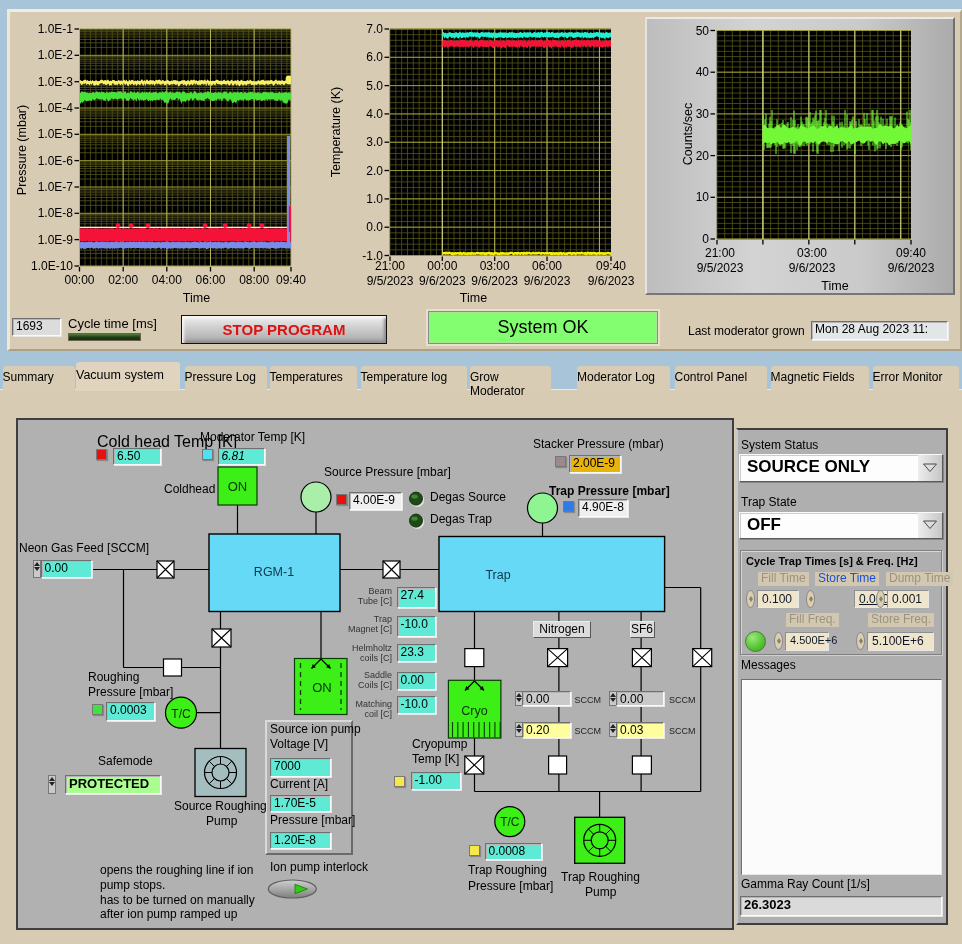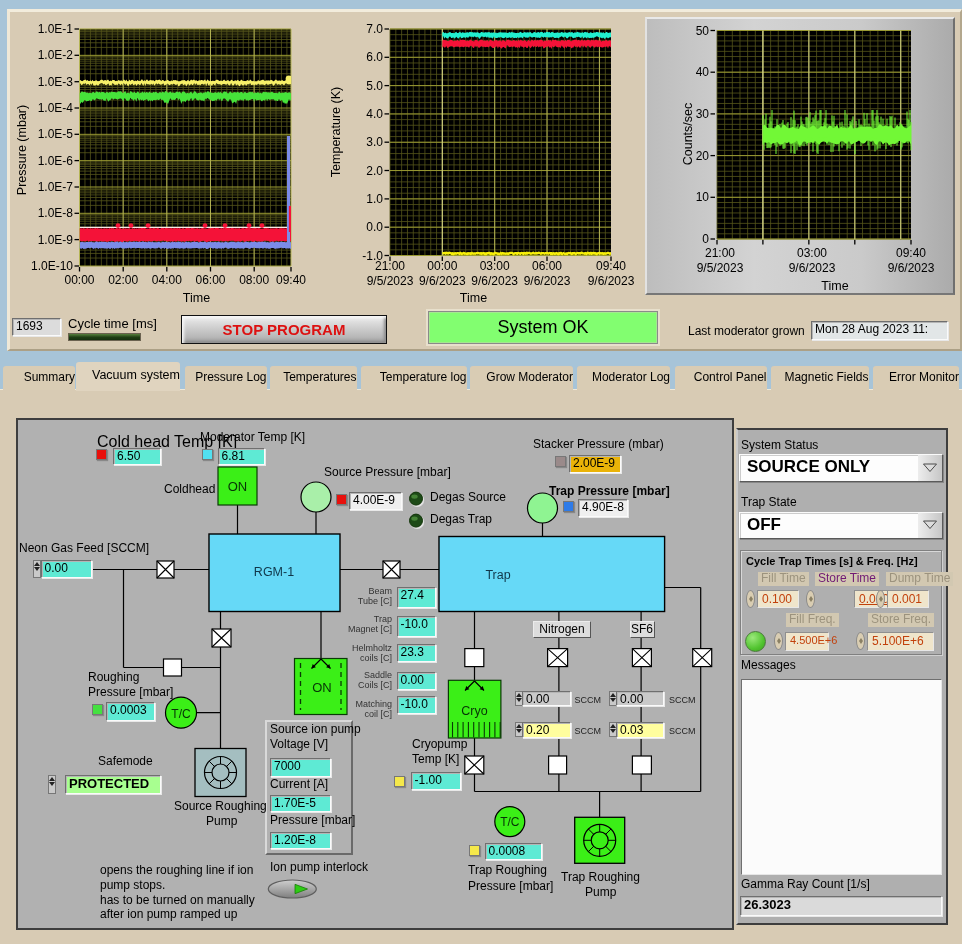--- a/index.html
+++ b/index.html
@@ -6,30 +6,30 @@
 .top{position:absolute;left:7px;top:9px;width:955px;height:342px;background:#D8CBB4;border-top:3px solid #F2ECDC;border-left:3px solid #EFE8D7;border-right:2px solid #B3A78D;border-bottom:2px solid #ACA086}
 .c3p{position:absolute;left:645px;top:17px;width:310px;height:278px;background:linear-gradient(90deg,#BDBDBD,#D3D3D3 35%,#CACACA 70%,#ABABAB);border-top:2px solid #E9E9E9;border-left:2px solid #E2E2E2;border-right:2px solid #6f6f6f;border-bottom:2px solid #777}
 .tabpage{position:absolute;left:0;top:389px;width:962px;height:555px;background:#D8CBB4;border-top:1px solid #F0E9D9}
 .gpanel{position:absolute;left:16px;top:418px;width:718px;height:512px;background:#B1B1B1;border:2px solid #3E3E3E}
 .rpanel{position:absolute;left:736px;top:428px;width:212px;height:497px;background:#AFAFAF;border:2px solid #3E3E3E;border-left:2px solid #C9C9C9}
 .layer{position:absolute;left:0;top:0;z-index:3}
 .panel3d{position:absolute;z-index:4;border:2px solid;border-color:#d9d9d9 #6a6a6a #6a6a6a #d9d9d9}
 .lb{position:absolute;z-index:5;color:#000;white-space:nowrap;line-height:1.15}
 .vb{position:absolute;z-index:5;background:#5eead4;border:1px solid;border-color:#6f6f6f #fafafa #fafafa #6f6f6f;color:#000;padding-left:3px;line-height:1.3;overflow:hidden;box-shadow:inset 1px 1px 0 #b5b5b5, 1px 1px 0 #e8e8e8}
 .nlb{position:absolute;z-index:5;background:#DCDCDC;border:1px solid;border-color:#ececec #555 #555 #ececec;color:#000;text-align:center;line-height:1.25}
-.db{position:absolute;z-index:6;background:#EFE5CB;border:1px solid;border-color:#8f8f8f #e8e8e8 #e8e8e8 #8f8f8f;color:#c2410c;padding-left:4px;line-height:1.4}
+.db{position:absolute;z-index:6;background:#EFE5CB;border:1px solid;border-color:#8f8f8f #e8e8e8 #e8e8e8 #8f8f8f;color:#0f172a;padding-left:4px;line-height:1.4}
 .sq{position:absolute;z-index:5;border:1px solid #777;box-shadow:1px 1px 1px #888}
 .spn{position:absolute;z-index:5;width:8px;background:#C9C9C9;border:1px solid #777}
 .su,.sd{width:0;height:0;border:3px solid transparent;margin:1px auto}
 .su{border-bottom:4px solid #222;border-top:none}
 .sd{border-top:4px solid #222;border-bottom:none}
 .btn{position:absolute;z-index:5;background:linear-gradient(180deg,#EFEFEF,#D8D8D8 30%,#B9B9B9 75%,#A2A2A2);border:1.5px solid #111;box-shadow:inset 2px 2px 3px #f8f8f8, inset -2px -2px 3px #8a8a8a;display:flex;align-items:center;justify-content:center}
 .btn span{color:#DD1111;font-weight:bold;font-size:15px}
 .sysok{position:absolute;left:428px;top:311px;width:230px;height:33px;background:#82FE70;border:1px solid #8a8a8a;box-shadow:0 0 0 2px #E8E0CC, inset 0 0 0 1px #a5e890;z-index:5;display:flex;align-items:center;justify-content:center;font-size:18px;color:#000}
-.tab{position:absolute;top:366px;height:24px;background:#D9CCB4;border-color:#F2ECDC #8A7F63 #8A7F63 #F2ECDC;border-radius:3px 3px 0 0;z-index:4;text-align:right;font-size:12px;padding-top:4px;color:#000}
+.tab{position:absolute;top:366px;height:24px;background:#D9CCB4;border-color:#F2ECDC #8A7F63 #8A7F63 #F2ECDC;border-radius:3px 3px 0 0;z-index:4;text-align:left;font-size:12px;padding-top:4px;color:#000}
 .tab.act{top:361.5px;height:29px;background:#E0D4BF;z-index:6;font-size:12.5px;padding-top:6px;border-bottom:none}
 .dd{position:absolute;z-index:6;background:#FDFDFD;border:1.5px solid;border-color:#fafafa #5a5a5a #5a5a5a #fafafa;box-shadow:1px 1px 0 #888, inset 1px 1px 0 #ccc}
 .dd span{font-weight:bold;font-size:17px;padding-left:7px;line-height:24px;color:#000}
 .ddbtn{position:absolute;right:0;top:0;bottom:0;width:24px;background:linear-gradient(90deg,#ededed,#c6c6c6);display:flex;align-items:center;justify-content:center}
 .cyc{position:absolute;z-index:4;border:1px solid #808080;box-shadow:inset 1px 1px 0 #d8d8d8, 1px 1px 0 #d0d0d0}
 .dsp{position:absolute;z-index:6;width:9px;height:18px;background:#D9CDB2;border:1px solid #8a8a8a;border-radius:50%}
 .dsp::before{content:"";position:absolute;left:1.5px;top:3px;width:0;height:0;border:2px solid transparent;border-bottom:3px solid #8a8064}
 .dsp::after{content:"";position:absolute;left:1.5px;bottom:3px;width:0;height:0;border:2px solid transparent;border-top:3px solid #8a8064}
 .led{position:absolute;left:745px;top:631px;width:21px;height:21px;border-radius:50%;background:radial-gradient(circle at 35% 30%,#9BE87B,#52C430 60%,#3BA01E);border:1px solid #4a7a3a;z-index:6}
 .msg{position:absolute;left:741px;top:678.5px;width:201px;height:196px;background:#FBFBFB;border:1.5px solid;border-color:#6f6f6f #e6e6e6 #e6e6e6 #6f6f6f;z-index:5}
@@ -266,31 +266,31 @@
       <span>STOP PROGRAM</span>
     </div>
 <div class="sysok">System OK</div>
 <div class="lb" style="left:688px;top:325px;font-size:12px;">Last moderator grown</div>
 <div class="vb" style="left:811px;top:321px;width:137px;height:19px;font-size:12px;background:#E2E6E7">Mon 28 Aug 2023 11:</div>
 <div class="tab" style="left:2.5px;width:72.5px">Summary</div>
 <div class="tab act" style="left:76px;width:104px">Vacuum system</div>
 <div class="tab" style="left:184.5px;width:82px">Pressure Log</div>
 <div class="tab" style="left:269.5px;width:87px">Temperatures</div>
 <div class="tab" style="left:360.5px;width:106px">Temperature log</div>
-<div class="tab" style="left:470px;width:103px">Grow Moderator</div>
+<div class="tab" style="left:470px;width:81px">Grow Moderator</div>
 <div class="tab" style="left:577px;width:93px">Moderator Log</div>
 <div class="tab" style="left:674.5px;width:92px">Control Panel</div>
 <div class="tab" style="left:770.5px;width:98px">Magnetic Fields</div>
 <div class="tab" style="left:872.5px;width:86.5px">Error Monitor</div>
 <div class="lb" style="left:97px;top:433px;font-size:16px;">Cold head Temp [K]</div>
 <div class="lb" style="left:200px;top:431px;font-size:12px;">Moderator Temp [K]</div>
 <div class="sq" style="left:96px;top:449px;width:11px;height:11px;background:#E8100C"></div>
 <div class="vb" style="left:113px;top:448px;width:48px;height:17px;font-size:12px;">6.50</div>
 <div class="sq" style="left:201.5px;top:449px;width:11px;height:11px;background:#52E0F0"></div>
-<div class="vb" style="left:217.5px;top:448px;width:47px;height:17px;font-size:12px;">6.81</div>
+<div class="vb" style="left:217.5px;top:448px;width:47px;height:17px;font-size:12px;font-style:italic;">6.81</div>
 <div class="lb" style="left:164px;top:483px;font-size:12px;">Coldhead</div>
 <div class="lb" style="left:324px;top:466px;font-size:12px;">Source Pressure [mbar]</div>
 <div class="sq" style="left:336px;top:493.5px;width:11px;height:11px;background:#E8100C"></div>
 <div class="vb" style="left:349px;top:492px;width:53px;height:18px;font-size:12px;background:#EFEFEF">4.00E-9</div>
 <div class="lb" style="left:430px;top:491px;font-size:12px;">Degas Source</div>
 <div class="lb" style="left:430px;top:513px;font-size:12px;">Degas Trap</div>
 <div class="lb" style="left:533px;top:438px;font-size:12px;">Stacker Pressure (mbar)</div>
 <div class="sq" style="left:555px;top:456px;width:11px;height:11px;background:#9a8a8a"></div>
 <div class="vb" style="left:569px;top:455px;width:52px;height:18px;font-size:12px;background:#eab308">2.00E-9</div>
 <div class="lb" style="left:549px;top:485px;font-size:12px;font-weight:bold;">Trap Pressure [mbar]</div>
@@ -386,21 +386,21 @@
       </div></div>
 <div class="lb" style="left:741px;top:496px;font-size:12px;">Trap State</div>
 <div class="dd" style="left:739px;top:511.5px;width:204px;height:27px"><span>OFF</span><div class="ddbtn">
         <svg width="16" height="10">
           <polygon points="1.5,1 14.5,1 8,8.5" fill="#dcdcdc" stroke="#4a4a4a" stroke-width="1"></polygon>
         </svg>
       </div></div>
 <div class="cyc" style="left:740px;top:549.5px;width:202px;height:105px"></div>
 <div class="lb" style="left:746px;top:555px;font-size:11px;font-weight:bold">Cycle Trap Times [s] &amp; Freq. [Hz]</div>
 <div class="lb" style="left:758px;top:572px;font-size:12px;color:#9C937E;background:#D2C8B1;padding:0 3px">Fill Time</div>
-<div class="lb" style="left:815px;top:572px;font-size:12px;color:#701a75;background:#D2C8B1;padding:0 3px">Store Time</div>
+<div class="lb" style="left:815px;top:572px;font-size:12px;color:#1d4ed8;background:#D2C8B1;padding:0 3px">Store Time</div>
 <div class="lb" style="left:886px;top:572px;font-size:12px;color:#9C937E;background:#D2C8B1;padding:0 3px">Dump Time</div>
 <div class="dsp" style="left:746px;top:590px"></div>
 <div class="db" style="left:757px;top:590px;width:42px;height:18px;font-size:12px;">0.100</div>
 <div class="dsp" style="left:806px;top:590px"></div>
 <div class="db" style="left:854px;top:590px;width:43px;height:18px;font-size:12px;text-decoration:underline;">0.010</div>
 <div class="dsp" style="left:876px;top:590px"></div>
 <div class="db" style="left:887px;top:590px;width:42px;height:18px;font-size:12px;">0.001</div>
 <div class="lb" style="left:786px;top:613px;font-size:12px;color:#9C937E;background:#D2C8B1;padding:0 3px">Fill Freq.</div>
 <div class="lb" style="left:868px;top:613px;font-size:12px;color:#9C937E;background:#D2C8B1;padding:0 3px">Store Freq.</div>
 <div class="led"></div>

